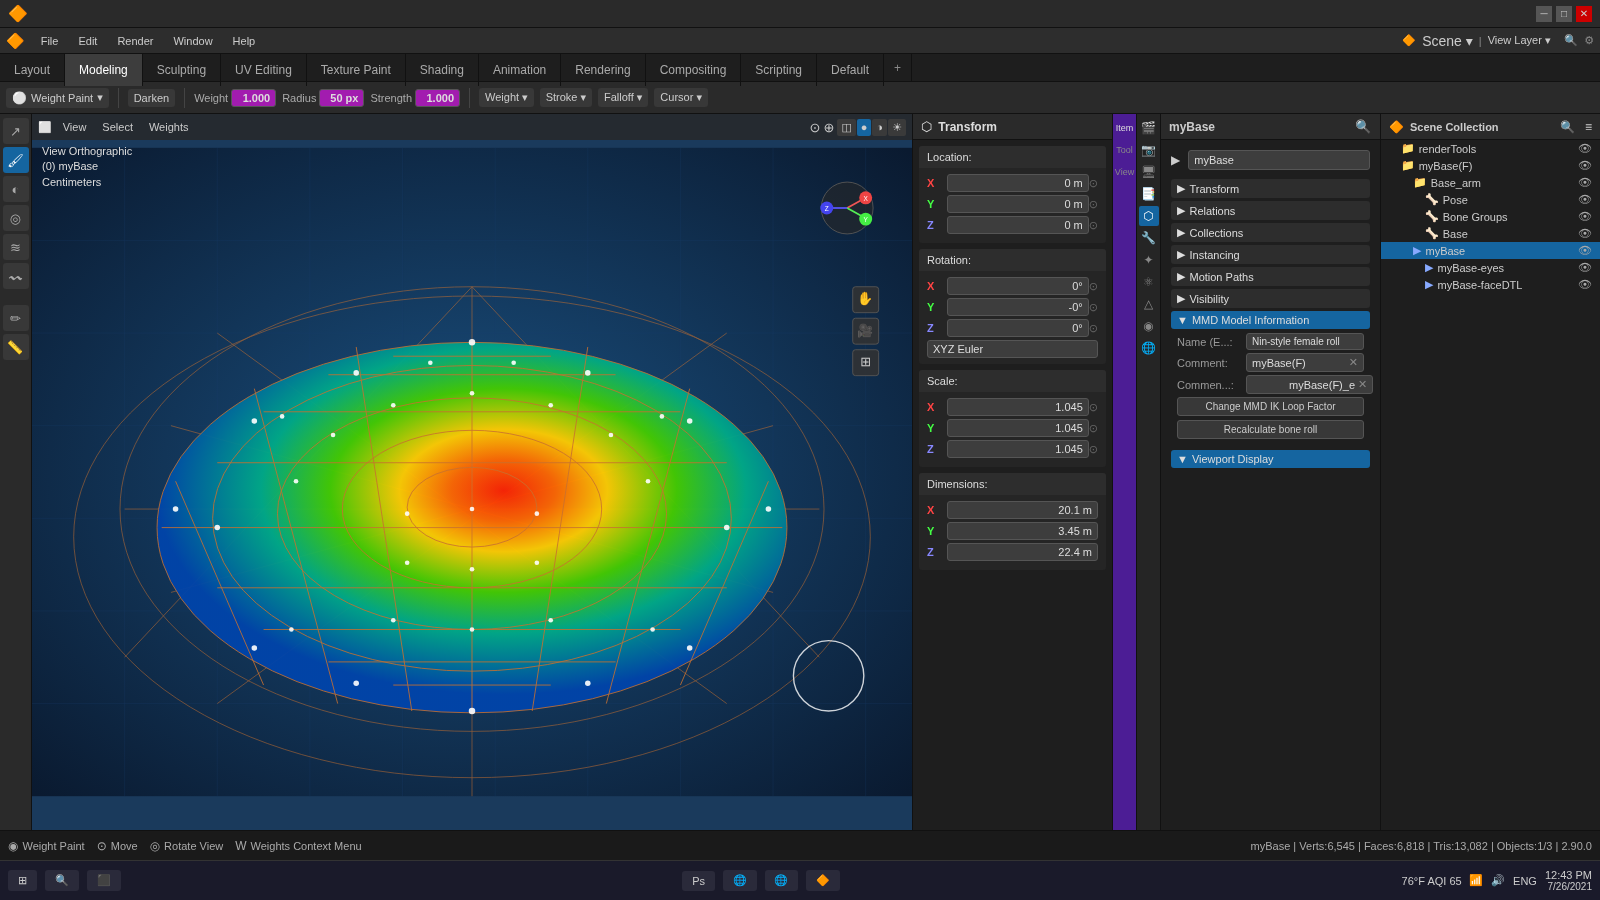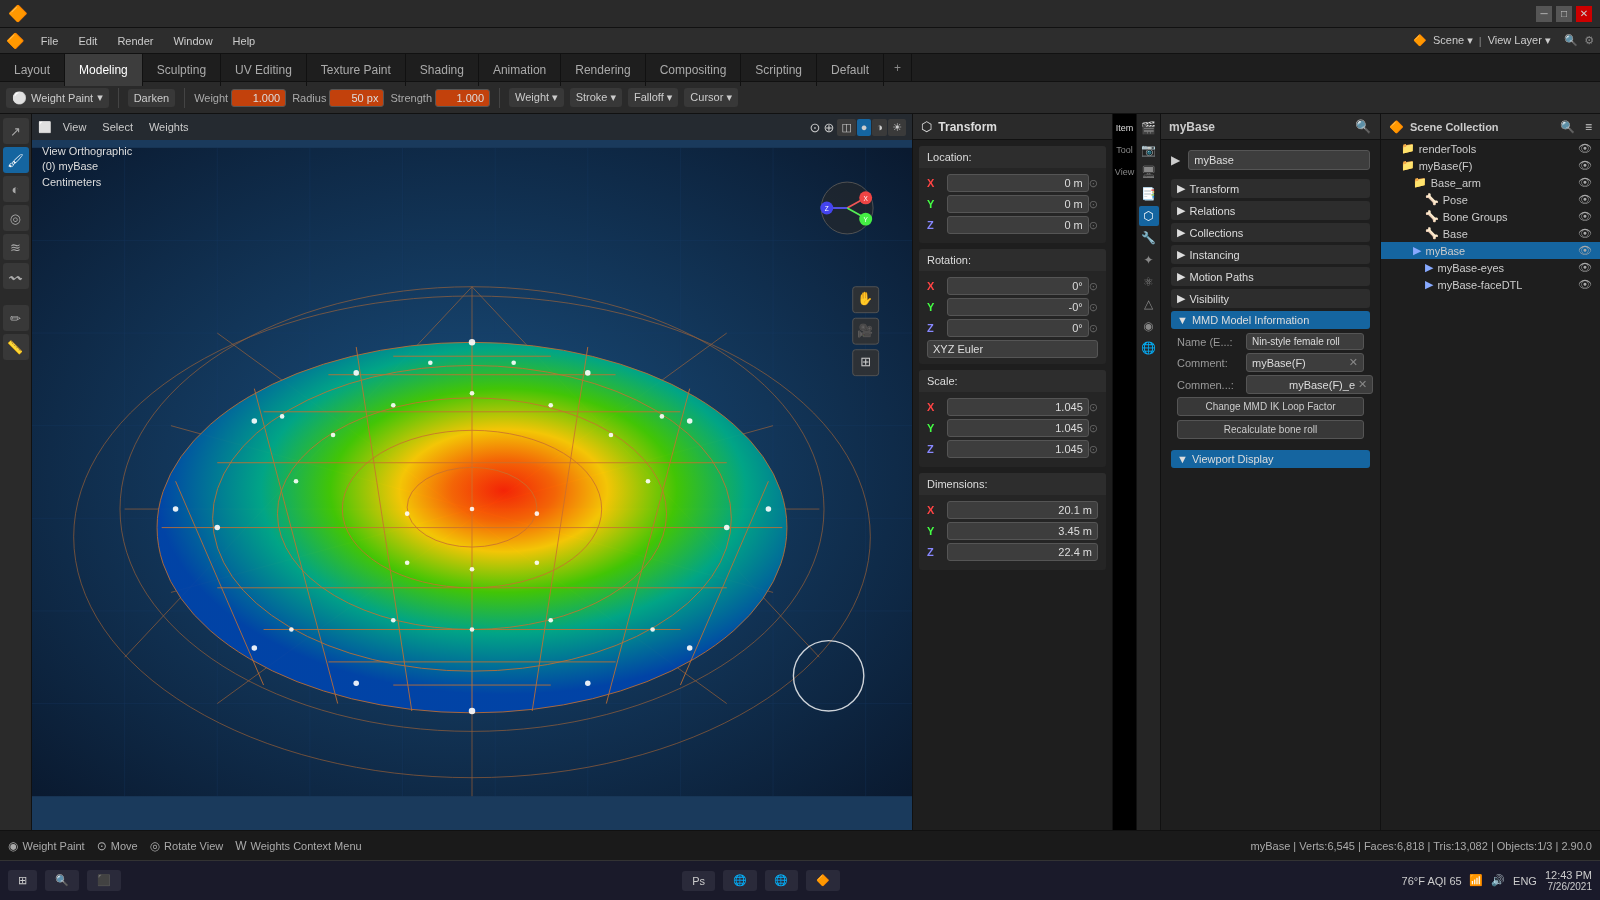--- a/index.html
+++ b/index.html
@@ -32,21 +32,21 @@
 
     
     #toolbar {
       height: 32px; background: #2a2a2a; display: flex; align-items: center; padding: 0 6px; gap: 6px;
       border-bottom: 1px solid #111;
     }
     .tool-item { color: #ccc; font-size: 11px; cursor: pointer; padding: 3px 6px; background: #383838; border-radius: 3px; }
     .tool-separator { width: 1px; height: 20px; background: #444; margin: 0 3px; }
     .tool-input-group { display: flex; align-items: center; gap: 3px; }
     .tool-label { color: #aaa; font-size: 11px; }
-    .tool-value { background: #c2410c; border: 1px solid #555; border-radius: 3px; color: #ddd; font-size: 11px; padding: 2px 5px; width: 55px; text-align: right; }
+    .tool-value { background: #a21caf; border: 1px solid #555; border-radius: 3px; color: #ddd; font-size: 11px; padding: 2px 5px; width: 45px; text-align: right; font-weight: bold; }
 
     
     #main-area {
       display: flex; height: calc(900px - 28px - 26px - 28px - 32px - 30px);
       
     }
 
     
     #left-sidebar {
       width: 32px; background: #2a2a2a; display: flex; flex-direction: column; align-items: center;
@@ -113,21 +113,21 @@
 
     .scene-item { padding: 2px 8px; cursor: pointer; display: flex; align-items: center; gap: 4px; font-size: 11px; }
     .scene-item.selected { background: #1565a0; }
     .scene-indent1 { padding-left: 20px; }
     .scene-indent2 { padding-left: 32px; }
     .scene-indent3 { padding-left: 44px; }
     .scene-eye { color: #aaa; margin-left: auto; }
 
     
     #prop-side-icons {
-      width: 24px; background: #000000; display: flex; flex-direction: column; align-items: center;
+      width: 24px; background: #4c1d95; display: flex; flex-direction: column; align-items: center;
       padding: 4px 0; gap: 2px; border-left: 1px solid #111;
     }
     .ps-icon { width: 20px; height: 20px; display: flex; align-items: center; justify-content: center; cursor: pointer; font-size: 11px; color: #888; border-radius: 2px; }
     .ps-icon.active { background: #1565a0; color: #fff; }
 
     
     #obj-props {
       width: 210px; background: #1e1e1e; border-left: 1px solid #111;
       display: flex; flex-direction: column; overflow: hidden;
     }
@@ -188,21 +188,21 @@
   <span style="font-size:15px;">🔶</span>
   <span class="menu-item">File</span>
   <span class="menu-item">Edit</span>
   <span class="menu-item">Render</span>
   <span class="menu-item">Window</span>
   <span class="menu-item">Help</span>
   <div style="flex:1;"></div>
 
   <div style="display:flex;align-items:center;gap:6px;">
     <span style="font-size:11px;color:#888;">🔶</span>
-    <span style="font-size:11px;color:#ccc;">Scene ▾</span>
+    <span style="font-size:14px;color:#ccc;">Scene ▾</span>
     <span style="font-size:11px;color:#888;">|</span>
     <span style="font-size:11px;color:#ccc;">View Layer ▾</span>
     <span style="font-size:11px;color:#888;margin-left:8px;">🔍</span>
     <span style="font-size:11px;color:#888;">⚙</span>
   </div>
 </div>
 
 <div id="workspacebar">
   <div class="workspace-tab">Layout</div>
   <div class="workspace-tab active">Modeling</div>

